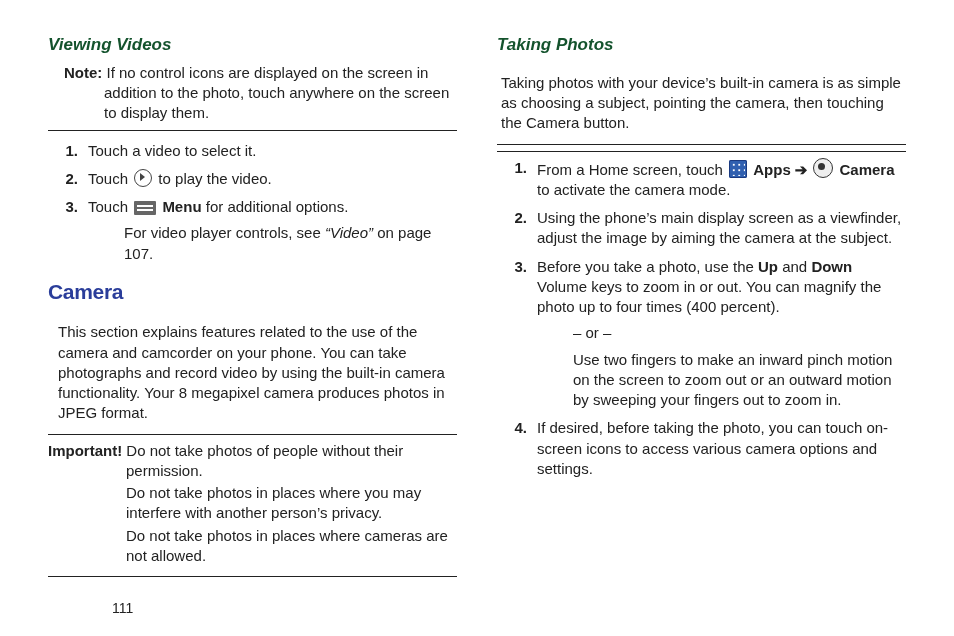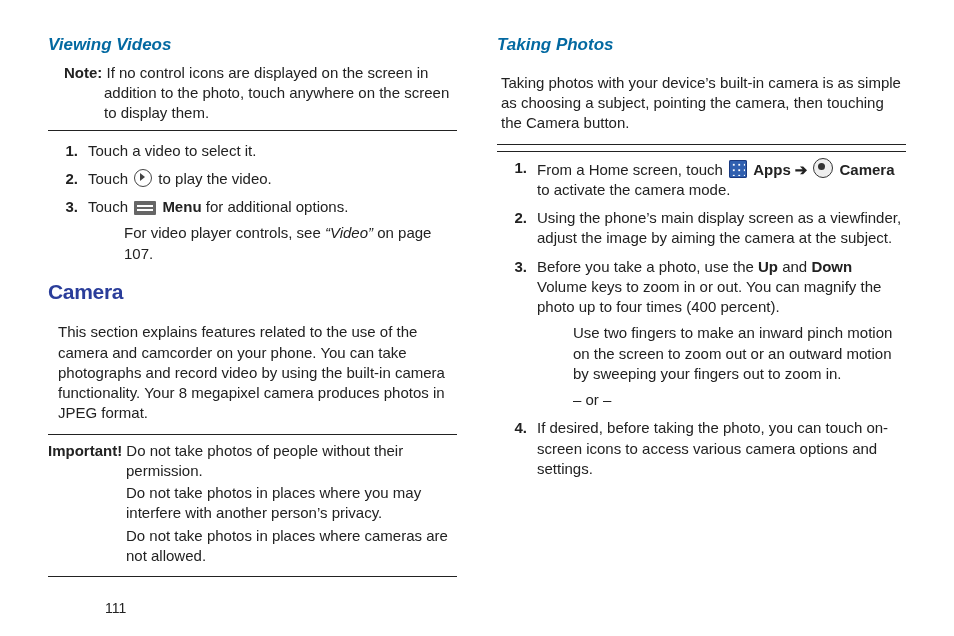--- a/index.html
+++ b/index.html
@@ -20,21 +20,21 @@
   .col {
     flex: 1;
     min-width: 0;
     font-size: 15px;
     line-height: 1.35;
   }
   .h2 {
     font-family: Arial, Helvetica, sans-serif;
     font-weight: 700;
     font-style: italic;
-    color: #0369a1;
+    color: #14532d;
     font-size: 17px;
     margin: 0 0 4px 0;
   }
   .h1 {
     font-family: "Arial Black", Arial, sans-serif;
     font-weight: 900;
     color: #2a3d9a;
     font-size: 21px;
     margin: 14px 0 4px 0;
     letter-spacing: -0.3px;
@@ -156,21 +156,21 @@
     background:#333;
     border-radius:50%;
   }
   .arrow {
     font-weight:700;
     margin: 0 4px;
   }
   .pagenum {
     position: absolute;
     bottom: 20px;
-    left: 105px;
+    left: 112px;
     font-size: 14px;
   }
   .page { position: relative; }
 </style>
 </head>
 <body>
 
 <div class="page">
   <div class="col">
     <div class="h2">Viewing Videos</div>
@@ -221,22 +221,22 @@
         <span class="body"><span>From a Home screen, touch </span><span class="icon apps"></span> <span class="bold">Apps</span><span class="arrow">➔</span><span class="icon camera"></span> <span class="bold">Camera</span><span> to activate the camera mode.</span></span>
       </li>
       <li>
         <span class="num">2.</span>
         <span class="body">Using the phone’s main display screen as a viewfinder, adjust the image by aiming the camera at the subject.</span>
       </li>
       <li>
         <span class="num">3.</span>
         <span class="body">
           <span>Before you take a photo, use the </span><span class="bold">Up</span><span> and </span><span class="bold">Down</span><span> Volume keys to zoom in or out. You can magnify the photo up to four times (400 percent).</span>
+          <div class="sub">– or –</div>
           <div class="sub">Use two fingers to make an inward pinch motion on the screen to zoom out or an outward motion by sweeping your fingers out to zoom in.</div>
-          <div class="sub">– or –</div>
         </span>
       </li>
       <li>
         <span class="num">4.</span>
         <span class="body">If desired, before taking the photo, you can touch on-screen icons to access various camera options and settings.</span>
       </li>
     </ol>
   </div>
 
   <div class="pagenum">111</div>

